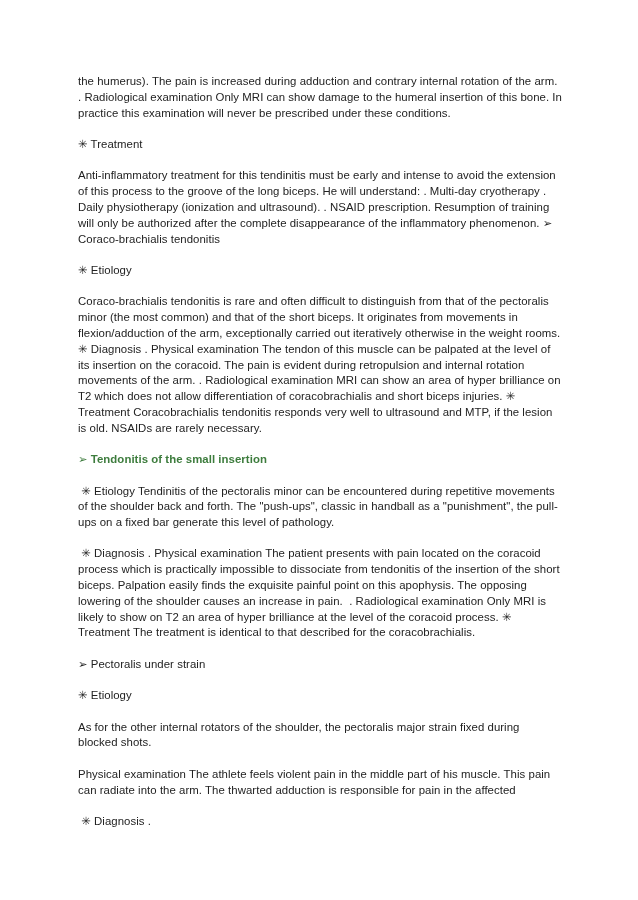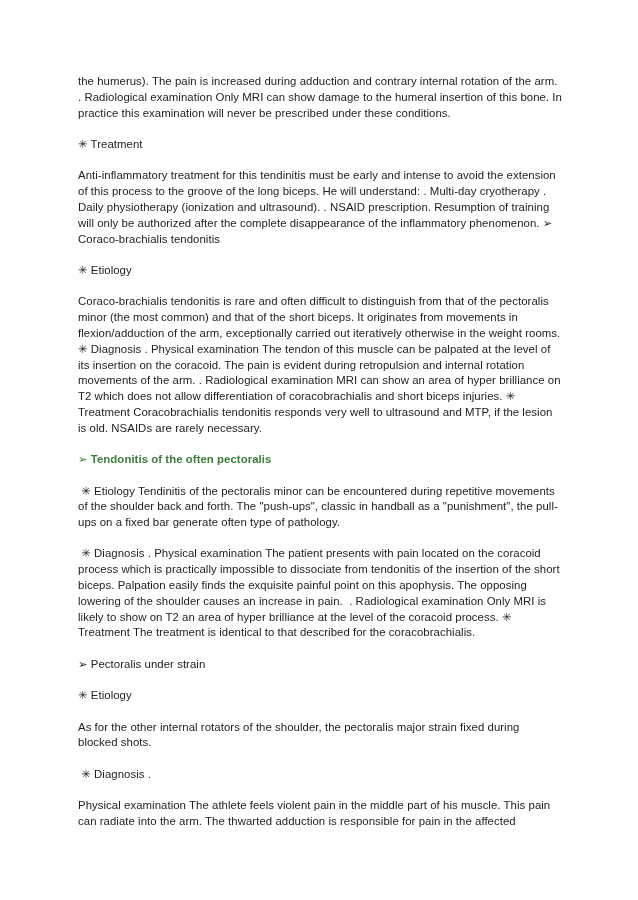--- a/index.html
+++ b/index.html
@@ -43,22 +43,22 @@
 </head>
 <body style="color: rgb(34, 34, 34); background: rgb(255, 255, 255);">
 
 <div class="page">
   <main class="content" id="doc-content">
       <p>the humerus). The pain is increased during adduction and contrary internal rotation of the arm. . Radiological examination Only MRI can show damage to the humeral insertion of this bone. In practice this examination will never be prescribed under these conditions.</p>
       <p class="bold">✳ Treatment</p>
       <p>Anti-inflammatory treatment for this tendinitis must be early and intense to avoid the extension of this process to the groove of the long biceps. He will understand: . Multi-day cryotherapy . Daily physiotherapy (ionization and ultrasound). . NSAID prescription. Resumption of training will only be authorized after the complete disappearance of the inflammatory phenomenon. ➢ Coraco-brachialis tendonitis</p>
       <p class="bold">✳ Etiology</p>
       <p>Coraco-brachialis tendonitis is rare and often difficult to distinguish from that of the pectoralis minor (the most common) and that of the short biceps. It originates from movements in flexion/adduction of the arm, exceptionally carried out iteratively otherwise in the weight rooms. ✳ Diagnosis . Physical examination The tendon of this muscle can be palpated at the level of its insertion on the coracoid. The pain is evident during retropulsion and internal rotation movements of the arm. . Radiological examination MRI can show an area of hyper brilliance on T2 which does not allow differentiation of coracobrachialis and short biceps injuries. ✳ Treatment Coracobrachialis tendonitis responds very well to ultrasound and MTP, if the lesion is old. NSAIDs are rarely necessary.</p>
-      <p class="bold green">➢ Tendonitis of the often pectoralis</p>
-      <p> ✳ Etiology Tendinitis of the pectoralis minor can be encountered during repetitive movements of the shoulder back and forth. The "push-ups", classic in handball as a "punishment", the pull-ups on a fixed bar generate often type of pathology.</p>
+      <p class="bold green">➢ Tendonitis of the small insertion</p>
+      <p> ✳ Etiology Tendinitis of the pectoralis minor can be encountered during repetitive movements of the shoulder back and forth. The "push-ups", classic in handball as a "punishment", the pull-ups on a fixed bar generate this level of pathology.</p>
       <p> ✳ Diagnosis . Physical examination The patient presents with pain located on the coracoid process which is practically impossible to dissociate from tendonitis of the insertion of the short biceps. Palpation easily finds the exquisite painful point on this apophysis. The opposing lowering of the shoulder causes an increase in pain.  . Radiological examination Only MRI is likely to show on T2 an area of hyper brilliance at the level of the coracoid process. ✳ Treatment The treatment is identical to that described for the coracobrachialis.</p>
       <p>➢ Pectoralis under strain</p>
       <p>✳ Etiology</p>
       <p>As for the other internal rotators of the shoulder, the pectoralis major strain fixed during blocked shots.</p>
+      <p>Physical examination The athlete feels violent pain in the middle part of his muscle. This pain can radiate into the arm. The thwarted adduction is responsible for pain in the affected</p>
       <p> ✳ Diagnosis .</p>
-      <p>Physical examination The athlete feels violent pain in the middle part of his muscle. This pain can radiate into the arm. The thwarted adduction is responsible for pain in the affected</p>
     </main>
 </div>
 
 </body></html>

